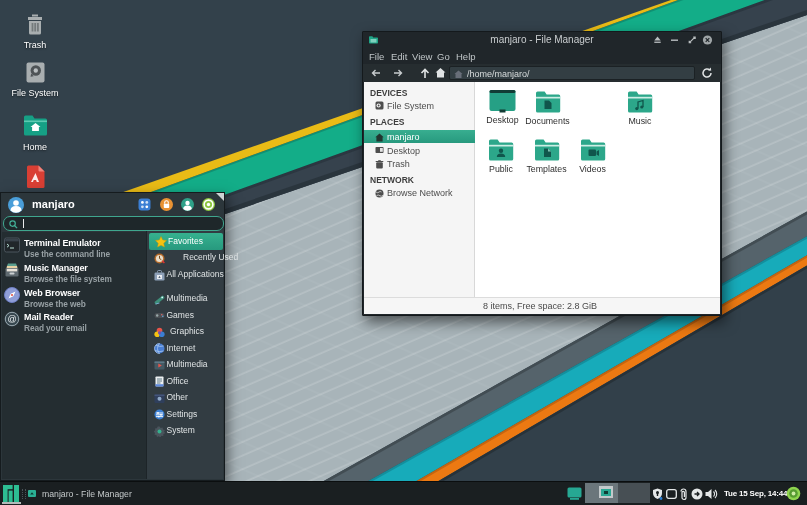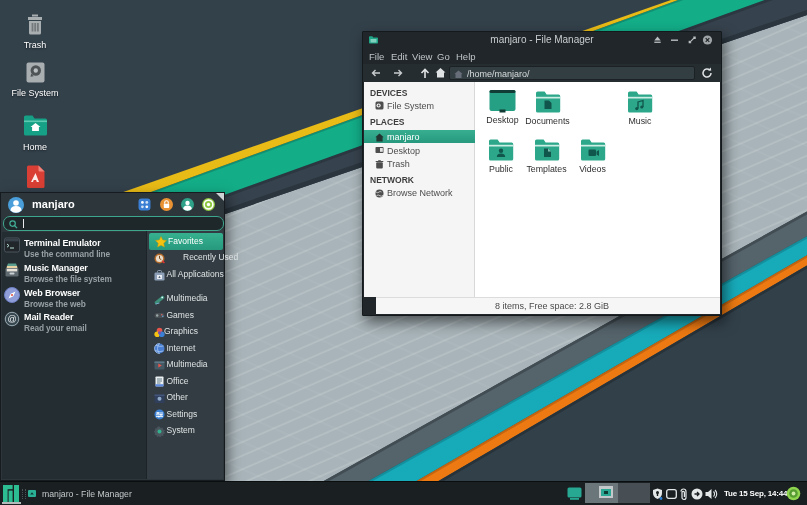--- a/index.html
+++ b/index.html
@@ -19,21 +19,21 @@
   #menubar{position:absolute;left:0;top:16px;right:0;height:16px;color:#c0c6c8;font-size:9.5px;}
   #menubar span{position:absolute;top:3px;}
   #toolbar{position:absolute;left:0;top:32px;right:0;height:18px;background:#262d30;padding-left:16px;}
   #pathbar{position:absolute;left:86px;top:1.5px;width:246px;height:14px;background:#333e43;
     border:1px solid #1b2124;border-radius:2px;color:#d7dbdc;font-size:9px;line-height:14px;box-sizing:border-box;}
   #wbody{position:absolute;left:1px;top:50px;right:1px;bottom:18px;background:#fff;}
   #sidebar{position:absolute;left:0;top:0;width:111px;bottom:0;background:#f5f5f5;
     border-right:1px solid #d8d8d8;box-sizing:border-box;color:#4c4c4c;font-size:9px;}
   .shead{font-weight:bold;color:#3e3e3e;font-size:8.5px;text-align:center;}
   #statusbar{position:absolute;left:1px;right:1px;bottom:1px;height:17px;background:#f6f6f6;
-    border-top:1px solid #dcdcdc;box-sizing:border-box;color:#4a4a4a;font-size:9px;margin-left:12px;}
+    border-top:1px solid #dcdcdc;box-sizing:border-box;color:#4a4a4a;font-size:9px;}
   
   .ficon{position:absolute;width:46px;text-align:center;font-size:8.8px;color:#2e2e2e;}
   
   #wmenu{position:absolute;left:0;top:192px;width:225px;height:289px;background:#2c363b;
     border:1px solid #151b1e;box-sizing:border-box;box-shadow:3px 5px 12px rgba(0,0,0,.5);}
   #wleft{position:absolute;left:1px;top:39px;width:144px;bottom:1px;background:#242d31;}
   #wright{position:absolute;left:145px;top:37px;right:1px;bottom:1px;background:#323c42;
     border-left:1px solid #1d2428;box-sizing:border-box;}
   .aitem{position:absolute;left:3px;width:140px;white-space:nowrap;}
   .aitem .t{font-weight:bold;color:#fff;font-size:9px;letter-spacing:-0.1px;}
@@ -382,21 +382,21 @@
     </svg>
     <span style="margin-left:19.5px">Games</span>
   </div>
   <div class="citem" style="top:130px">
     <svg class="abs" style="left:7px;top:3.5px" width="11" height="11" viewBox="0 0 11 11">
       <circle cx="5.5" cy="3.5" r="2.8" fill="#e8554a"></circle>
       <circle cx="3.2" cy="7.2" r="2.8" fill="#f5c211"></circle>
       <circle cx="7.8" cy="7.2" r="2.8" fill="#3b7fd4"></circle>
       <circle cx="5.5" cy="5.8" r="1.6" fill="#7b4fa6"></circle>
     </svg>
-    <span style="margin-left:17px">Graphics</span>
+    <span style="margin-left:23px">Graphics</span>
   </div>
   <div class="citem" style="top:146.5px">
     <svg class="abs" style="left:7px;top:3.5px" width="11" height="11" viewBox="0 0 11 11">
       <circle cx="5.5" cy="5.5" r="5" fill="#4a7fd4"></circle>
       <path d="M5.5 0.5 a5 5 0 0 0 0 10 a8 8 0 0 1 0 -10 M2 2.2 q3.5 2 7.5 0.8 M1 7.5 q4 2 8.5 0.5" stroke="#a8c8f0" stroke-width="0.8" fill="none"></path>
     </svg>
     <span style="margin-left:19.5px">Internet</span>
   </div>
   <div class="citem" style="top:163px">
     <svg class="abs" style="left:7px;top:3.5px" width="11" height="11" viewBox="0 0 11 11">

